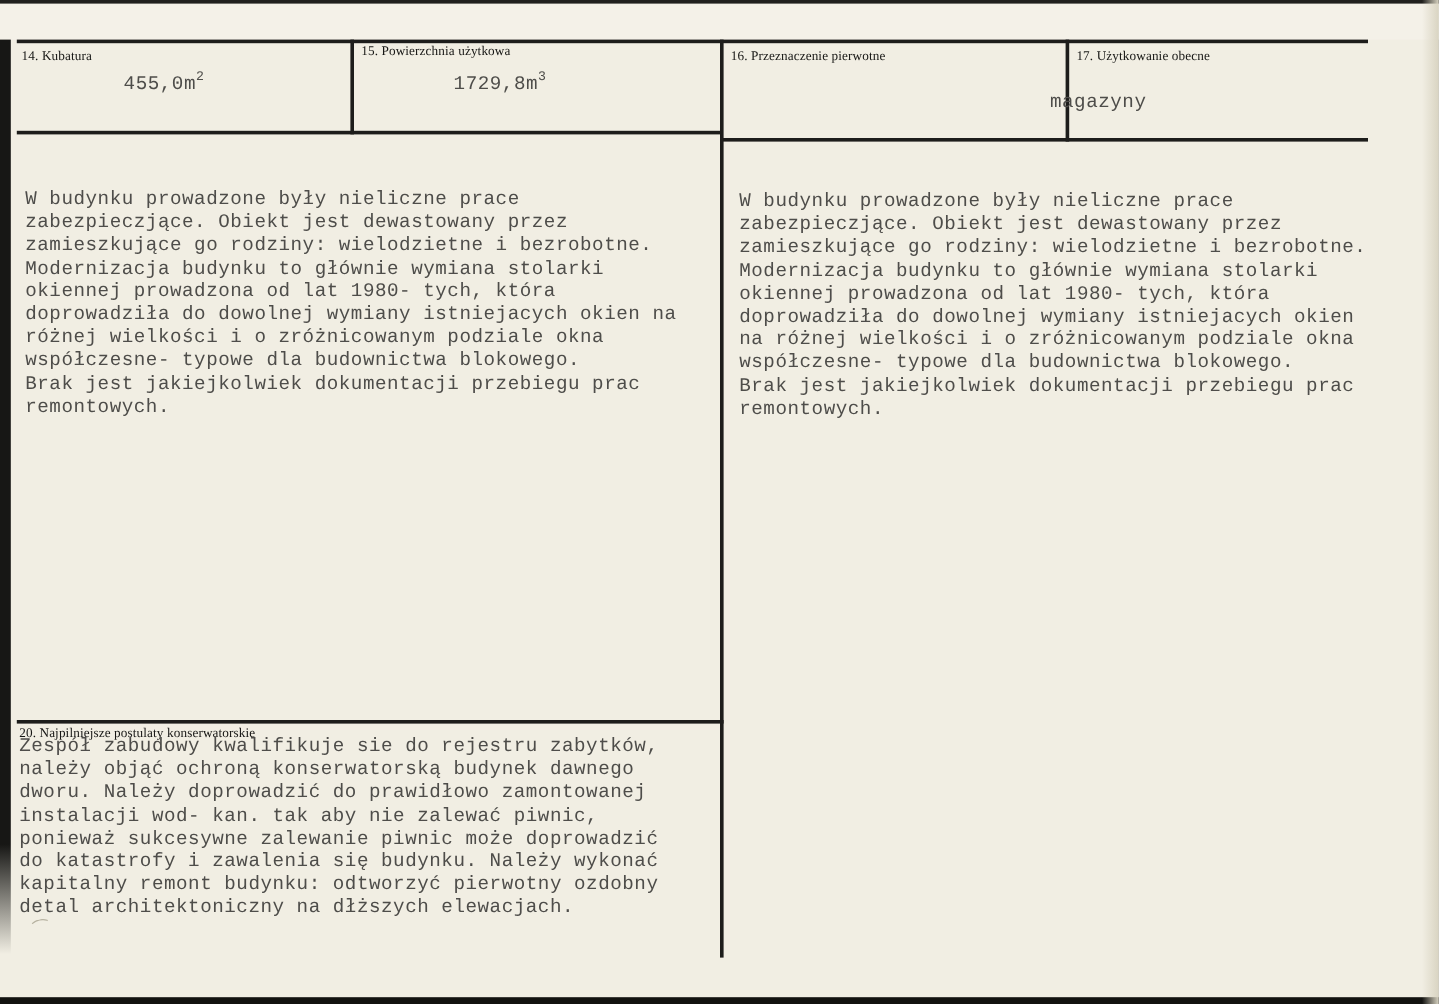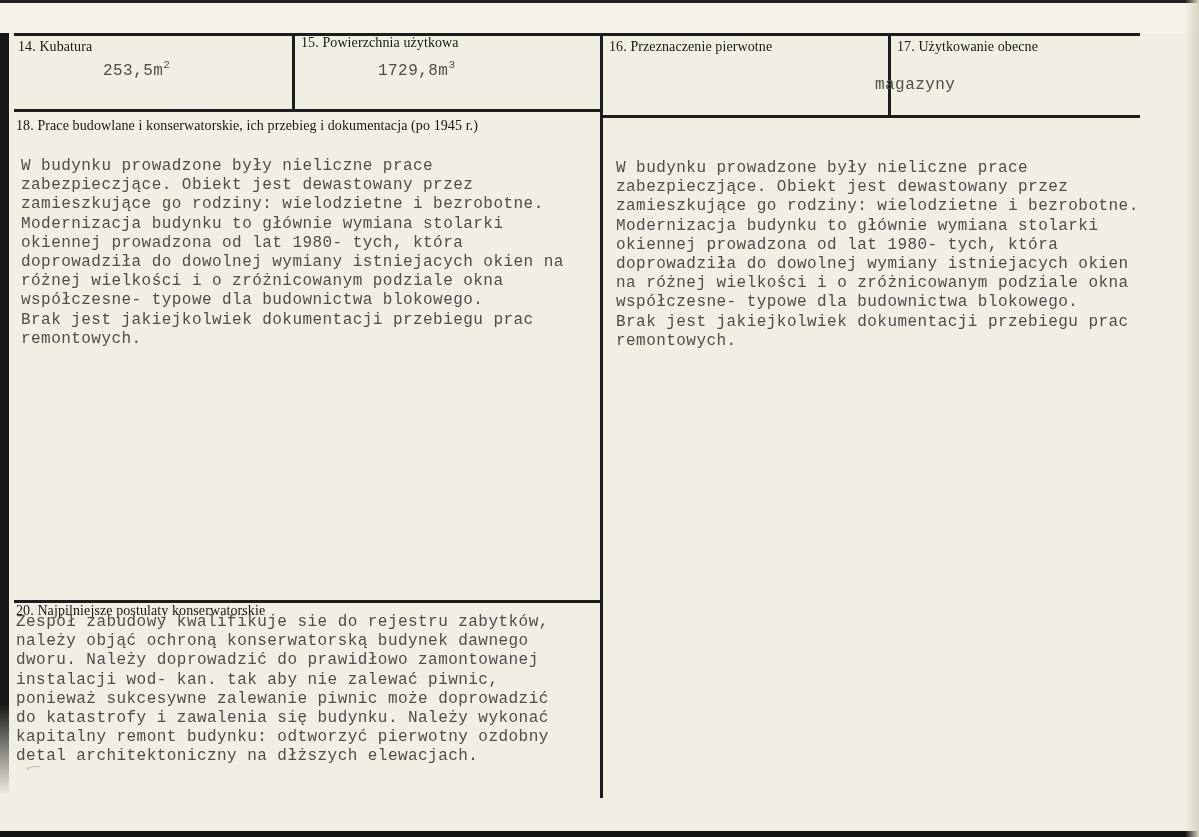--- a/index.html
+++ b/index.html
@@ -28,21 +28,21 @@
   .hrB { left:14px;  top:109px; width:588px;  }
   .hrC { left:600px; top:115px; width:540px;  }
   .hrD { left:14px;  top:600px; width:589px;  }
   .vr1 { left:292px; top:33px;  height:79px;  }
   .vr2 { left:888px; top:33px;  height:85px;  }
   .vr3 { left:600px; top:33px;  height:765px; }
 
   .lbl {
     position:absolute;
     color:#161614;
-    font-size:14px;
+    font-size:11px;
     line-height:14.5px;
     letter-spacing:0.1px;
   }
   .lbl.hang { padding-left:14px; text-indent:-14px; white-space:pre-wrap; }
 
   .tw {
     position:absolute;
     color:#4e4d4a;
     font-family:"Liberation Mono", "DejaVu Sans Mono", monospace;
     font-size:16px;
@@ -80,31 +80,30 @@
 
   <div class="hr hrA"></div>
   <div class="hr hrB"></div>
   <div class="hr hrC"></div>
   <div class="hr hrD"></div>
   <div class="vr vr1"></div>
   <div class="vr vr2"></div>
   <div class="vr vr3"></div>
 
   <div class="lbl" style="left:18px; top:40px;">14. Kubatura</div>
-  <div class="tw" style="left:103px; top:57px;"><span>253,5m</span><sup>2</sup></div>
+  <div class="tw" style="left:103px; top:57px;"><span>455,0m</span><sup>2</sup></div>
 
   <div class="lbl" style="left:301px; top:36px;">15. Powierzchnia użytkowa</div>
   <div class="tw" style="left:378px; top:57px;"><span>1729,8m</span><sup>3</sup></div>
 
   <div class="lbl" style="left:609px; top:40px;">16. Przeznaczenie pierwotne</div>
 
   <div class="lbl" style="left:897px; top:40px;font-family:Liberation Serif, serif;">17. Użytkowanie obecne</div>
   <div class="tw" style="left:875px; top:76px;">magazyny</div>
 
-  <div class="lbl" style="left:16px; top:119px; width:580px;">18. Prace budowlane i konserwatorskie, ich przebieg i dokumentacja (po 1945 r.)</div>
   <div class="tw" style="left:21px; top:157px;">W budynku prowadzone były nieliczne prace
 zabezpieczjące. Obiekt jest dewastowany przez
 zamieszkujące go rodziny: wielodzietne i bezrobotne.
 Modernizacja budynku to głównie wymiana stolarki
 okiennej prowadzona od lat 1980- tych, która
 doprowadziła do dowolnej wymiany istniejacych okien na
 różnej wielkości i o zróżnicowanym podziale okna
 współczesne- typowe dla budownictwa blokowego.
 Brak jest jakiejkolwiek dokumentacji przebiegu prac
 remontowych.</div>

